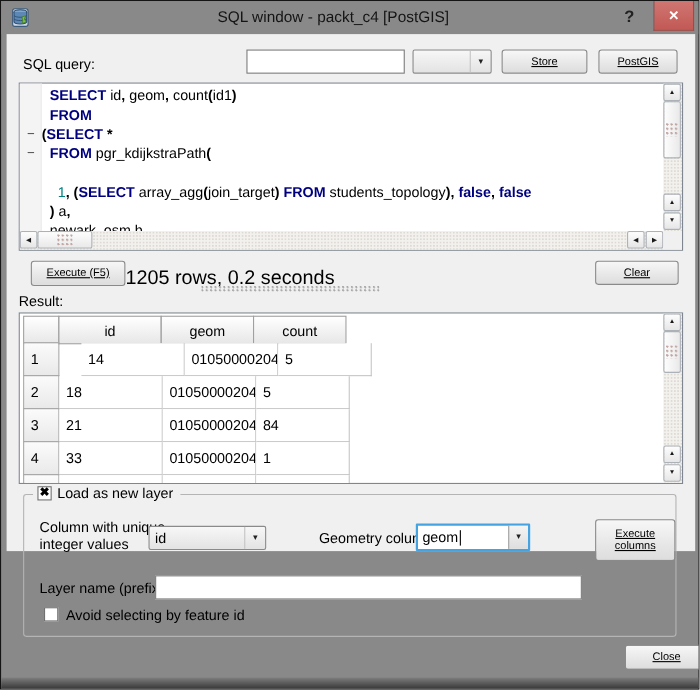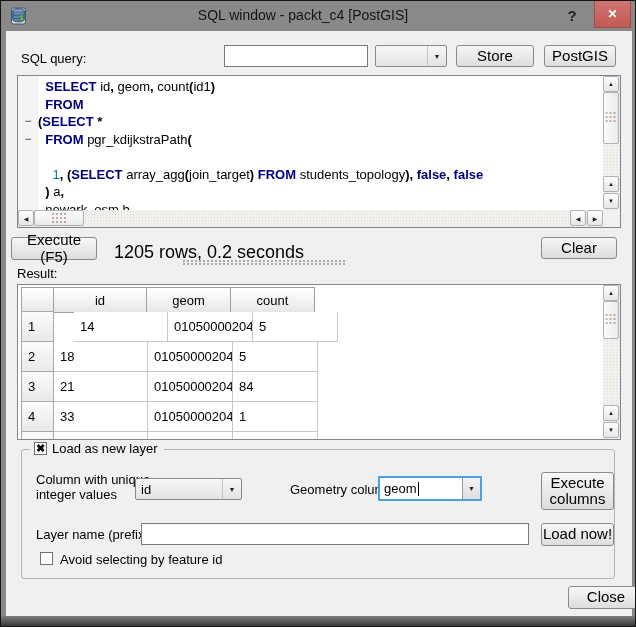--- a/index.html
+++ b/index.html
@@ -13,26 +13,26 @@
   }
   
   .titlebar { position:absolute; top:0; left:0; right:0; height:30px; background:#898989; }
   .title { position:absolute; top:6px; left:60px; right:90px; text-align:center; font-size:14px; color:#141414; white-space:nowrap; }
   .app-icon { position:absolute; left:8px; top:5px; width:20px; height:20px; }
   .help-btn { position:absolute; right:50px; top:3px; width:26px; height:24px; text-align:center; font-weight:bold; font-size:15px; color:#222; line-height:24px; cursor:default; }
   .close-btn { position:absolute; right:4px; top:0px; width:37px; height:27px;
     background:linear-gradient(#d07672,#c25955); border:1px solid #a24945; border-top:none;
     color:#fff; font-size:12px; font-weight:bold; text-align:center; line-height:27px; }
   
-  .dlg-body { position:absolute; left:5px; top:30px; width:626px; height:587px; background:#f0f0f0; font-size:13px; color:#000; }
+  .dlg-body { position:absolute; left:5px; top:30px; width:626px; height:470px; background:#f0f0f0; font-size:13px; color:#000; }
   .bottom-band { position:absolute; left:0; right:0; bottom:0; height:10px; background:linear-gradient(#7d7d7d,#393939); }
   .lbl { position:absolute; color:#000; font-size:13px; }
   
   .btn { position:absolute; background:linear-gradient(#f7f7f7,#ebebeb 45%,#dddddd); border:1px solid #8a8a8a; border-radius:3px;
-         font-size:15px; color:#000; text-align:center; display:flex; align-items:center; justify-content:center; line-height:1.1; }
+         font-size:10px; color:#000; text-align:right; display:flex; align-items:center; justify-content:center; line-height:1.1;text-decoration:underline; }
   .txt { position:absolute; background:#fff; border:1px solid #7a7a7a; font-size:13px; padding:0 4px; }
   .combo { position:absolute; background:linear-gradient(#f7f7f7,#e3e3e3); border:1px solid #8a8a8a; border-radius:2px; }
   .combo .val { position:absolute; left:5px; top:0; bottom:0; display:flex; align-items:center; font-size:13px; }
   .combo .arrow-zone { position:absolute; right:0; top:0; bottom:0; width:19px; display:flex; align-items:center; justify-content:center; border-left:1px solid #c4c4c4; font-size:7px; color:#222; }
   .combo-edit { position:absolute; background:#fff; border:2px solid #45a3e2; border-radius:1px; }
   .combo-edit .val { position:absolute; left:4px; top:0; bottom:0; display:flex; align-items:center; font-size:13px; }
   .combo-edit .caret { display:inline-block; width:1px; height:14px; background:#000; margin-left:1px; }
   .combo-edit .arrow-zone { position:absolute; right:0; top:0; bottom:0; width:18px; background:linear-gradient(#f4f4f4,#dedede); border-left:1px solid #9a9a9a; display:flex; align-items:center; justify-content:center; font-size:7px; color:#222; }
   
   .editor { position:absolute; left:11px; top:44px; width:604px; height:153px; background:#fff; border:1px solid #7f868f; }
@@ -159,21 +159,21 @@
         <div class="sb-btn" style="left:0; top:0; width:16px; height:16px;">◀</div>
         <div class="sb-thumb" style="left:16px; top:0; width:50px; height:16px;">
             <span class="grip h"></span>
           </div>
         <div class="sb-btn" style="right:17px; top:0; width:16px; height:16px;">◀</div>
         <div class="sb-btn" style="right:0; top:0; width:16px; height:16px;">▶</div>
       </div>
       <div style="position:absolute; right:0; bottom:0; width:17px; height:17px; background:#f0f0f0;"></div>
     </div>
 
-    <div class="btn" style="left:5px; top:206px; width:86px; height:23px;">Execute (F5)</div>
+    <div class="btn" style="left:22px; top:206px; width:86px; height:23px;">Execute (F5)</div>
     <div class="status-text" style="left:108px; top:211px;">1205 rows, 0.2 seconds</div>
     <div class="btn" style="left:535px; top:206px; width:76px; height:22px;">Clear</div>
 
     <div class="splitter"></div>
 
     <div class="lbl" style="left:11px; top:235px;">Result:</div>
     <div class="table-panel">
       <div class="tbl-header" id="result-header">
           <div class="hcell" style="width: 33px;"></div>
           <div class="hcell" style="width: 94px;">id</div>
@@ -247,21 +247,20 @@
         <span class="arrow-zone">▼</span>
       </div>
 
       <div class="btn" style="left:519px; top:22px; width:73px; height:38px; flex-direction:column;">
         <div>Execute</div>
         <div>columns</div>
       </div>
 
       <div class="lbl" style="left:14px; top:77px; position:absolute;">Layer name (prefix)</div>
       <input class="txt" style="left: 119px; top: 73px; width: 388px; height: 22px;" value="">
-      <div class="btn" style="left:519px; top:73px; width:73px; height:23px;">Load now!</div>
 
       <span class="checkbox" id="avoid-checkbox" style="position:absolute; left:18px; top:102px;"></span>
       <div class="lbl" style="left:38px; top:102px; position:absolute;">Avoid selecting by feature id</div>
     </div>
 
     <div class="btn" style="left:535px; top:555px; width:76px; height:23px;margin-left:27px;">Close</div>
   </div>
 
   <div class="bottom-band"></div>
 </div>

